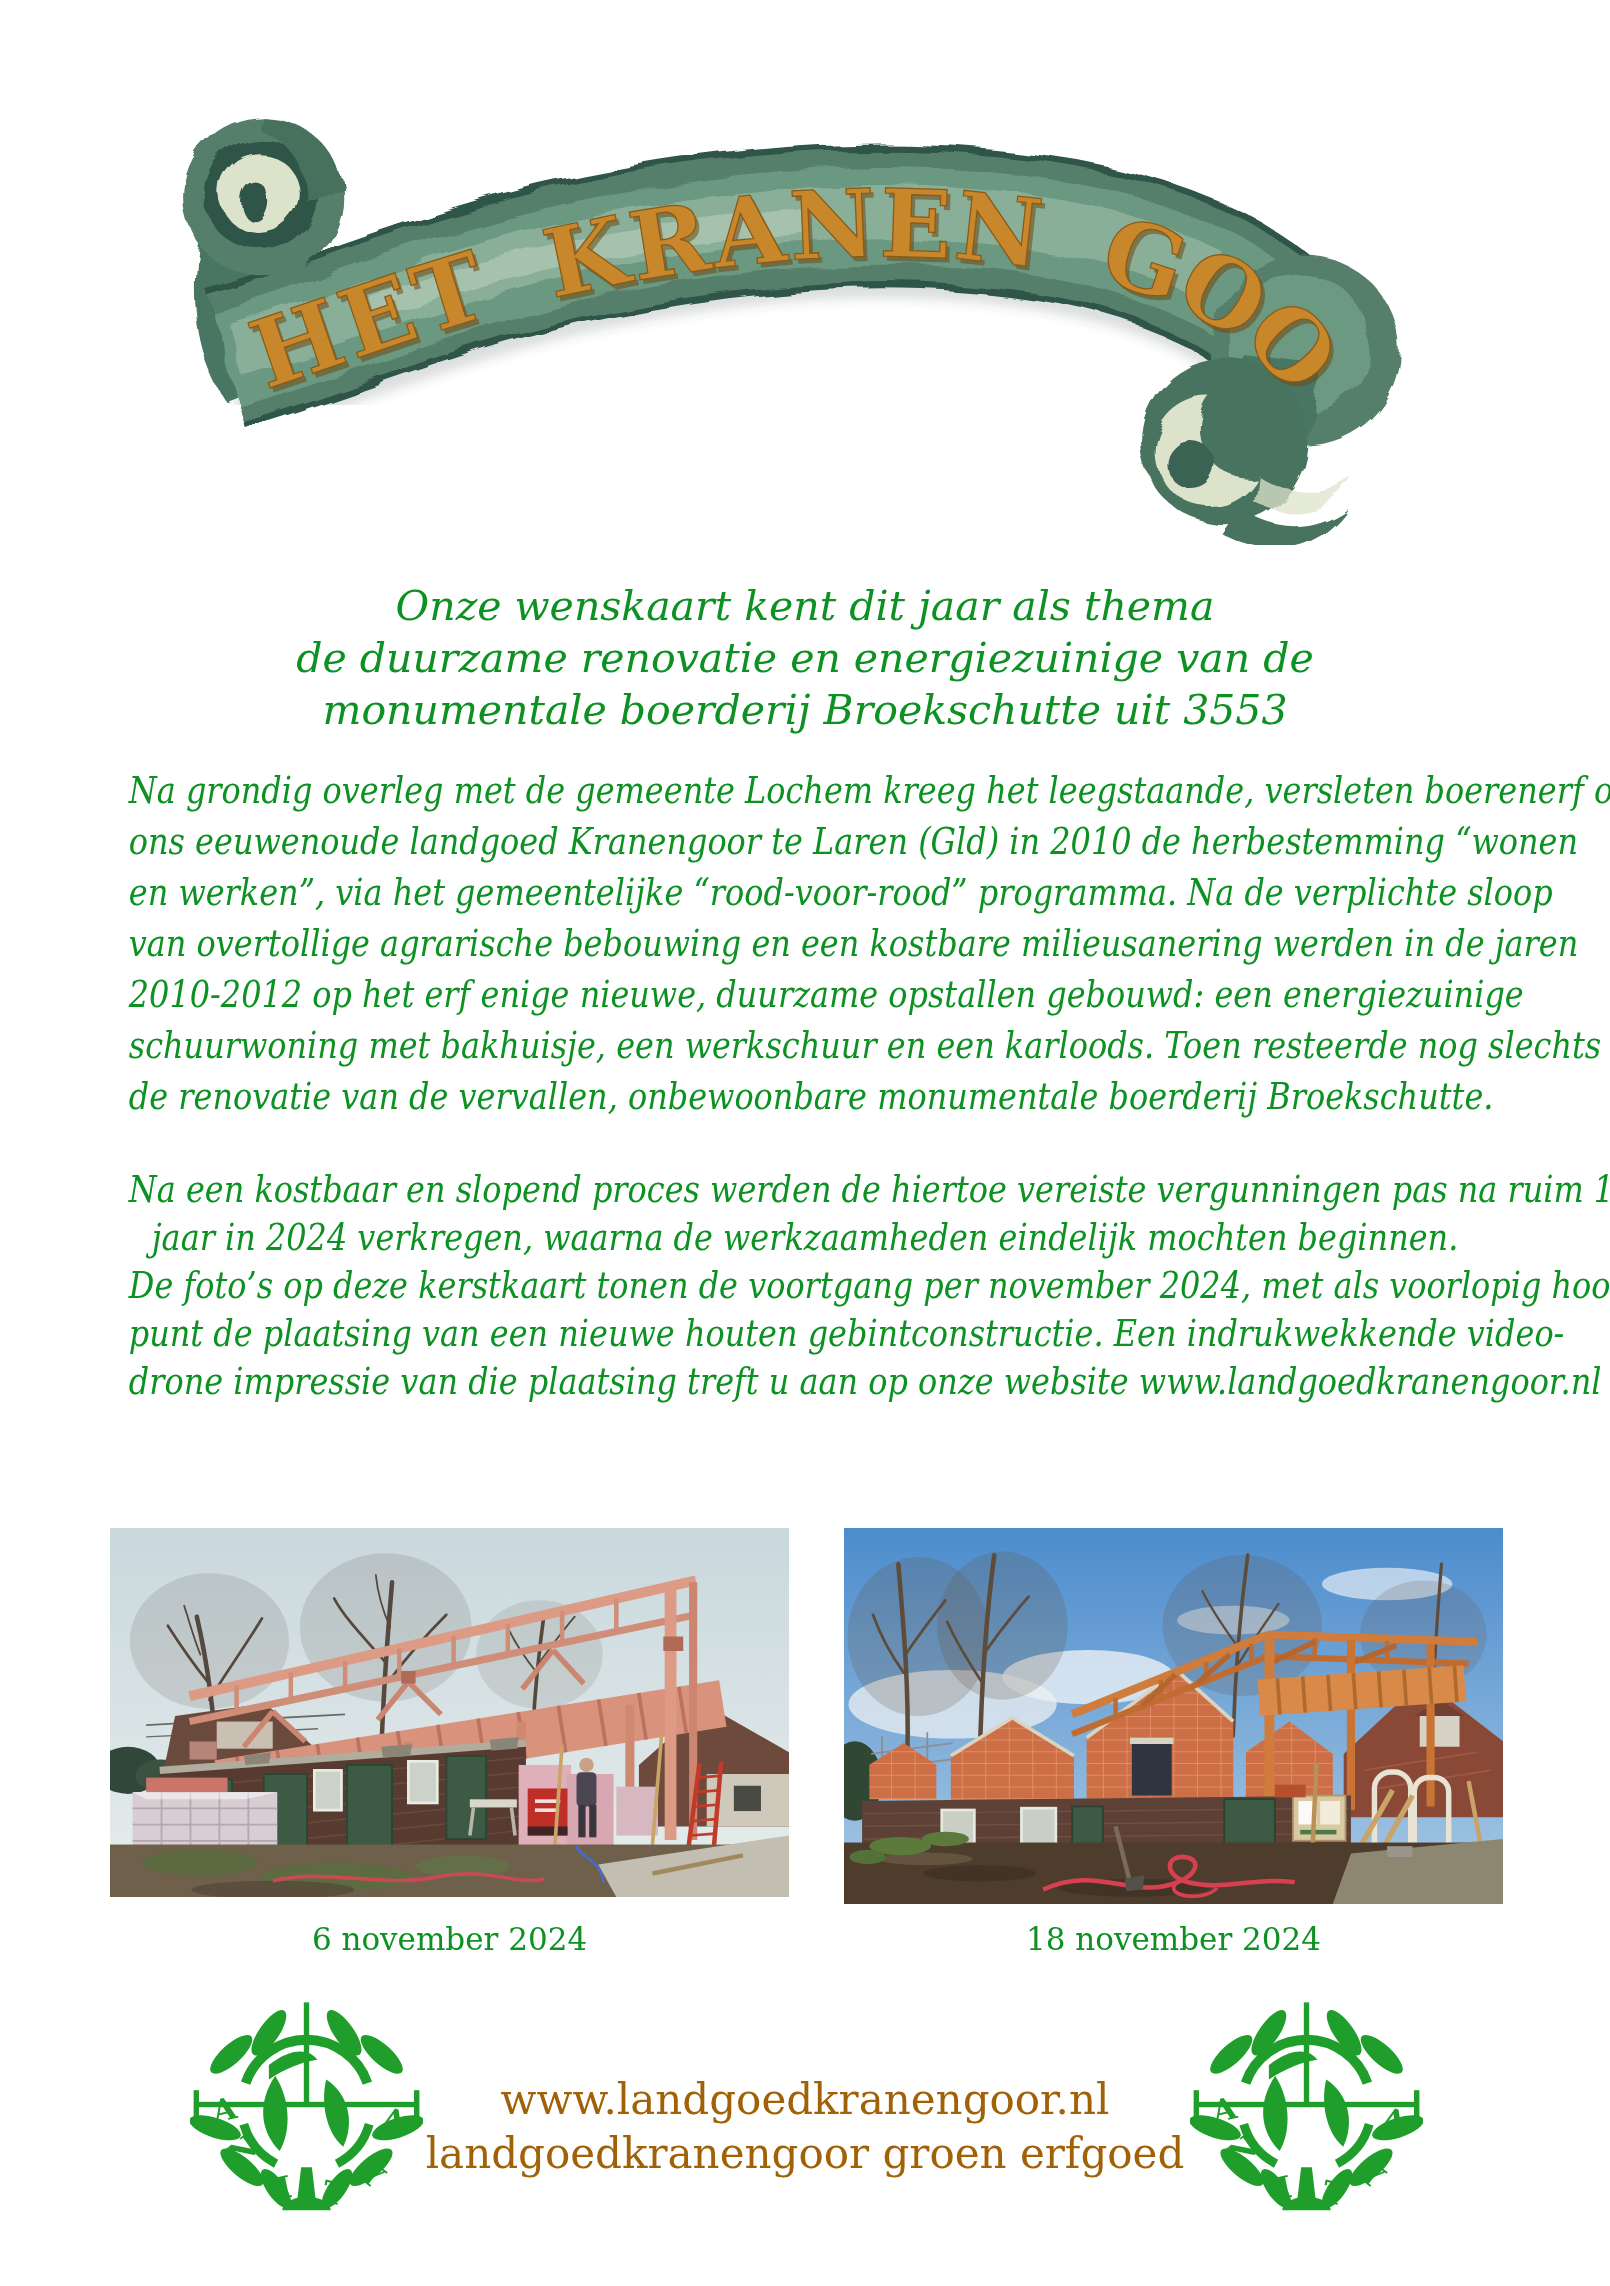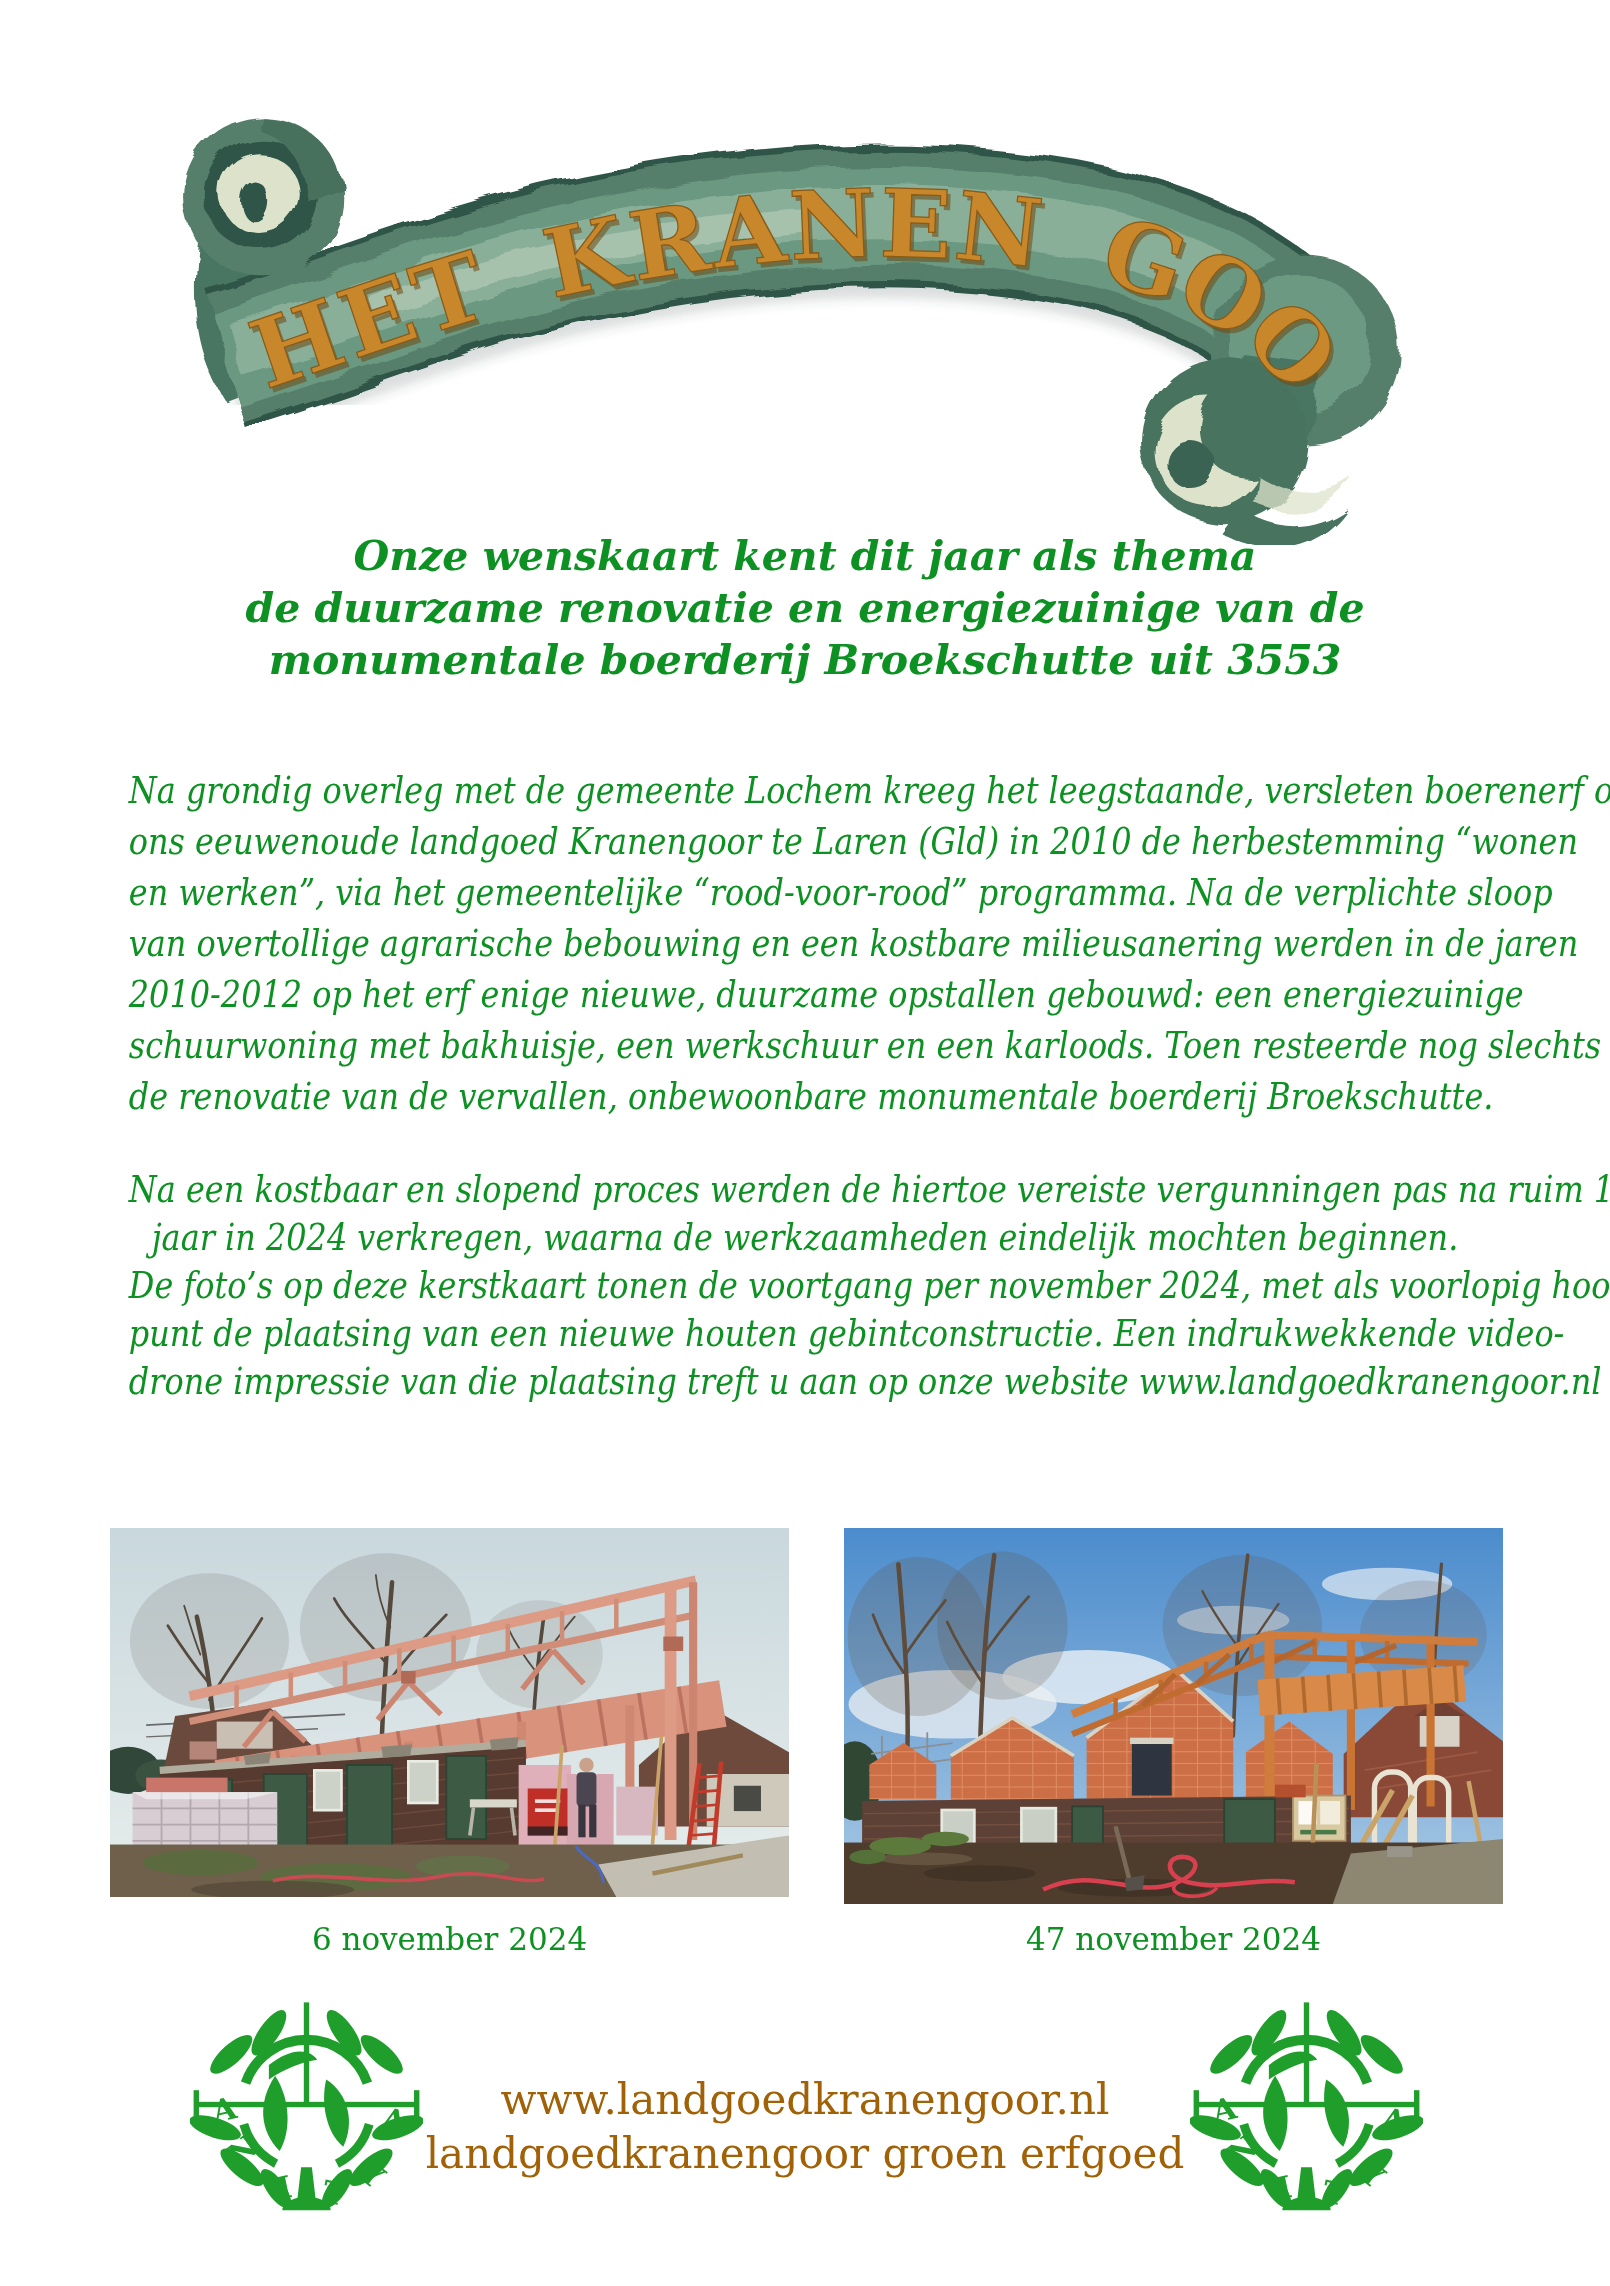--- a/index.html
+++ b/index.html
@@ -1,22 +1,22 @@
 <!DOCTYPE html>
 <html style="font-size:14.5px"><head>
 <meta charset="utf-8">
 <style>
   html,body{margin:0;padding:0;background:#888;}
   .page{position:relative;width:1610px;height:2287px;background:#ffffff;overflow:hidden;
         font-family:"DejaVu Serif",serif;margin:0 auto;}
   .banner{position:absolute;left:172px;top:52px;width:1294px;height:493px;}
   .banner svg{width:100%;height:100%;display:block;}
 
-  .heading{position:absolute;left:0;top:530px;width:1610px;text-align:center;
-           color:#0d9122;font-style:italic;font-weight:bold;font-size:41px;line-height:52px;}
+  .heading{position:absolute;left:0;top:580px;width:1610px;text-align:center;
+           color:#0d9122;font-style:italic;font-weight:normal;font-size:41px;line-height:52px;}
   .heading div{white-space:nowrap;}
 
   .para{position:absolute;left:0;width:1610px;text-align:center;color:#0d9122;
         font-style:italic;font-size:38px;transform:scaleX(0.84);transform-origin:805px 0;}
   .para div{white-space:nowrap;}
   .p1{top:765px;line-height:51px;}
   .p2{top:1165px;line-height:48px;}
 
   .photo{position:absolute;overflow:hidden;}
   .photo svg{display:block;width:100%;height:100%;}
@@ -440,21 +440,21 @@
         <rect x="600" y="352" width="28" height="12" fill="#9a958a"></rect>
         <path d="M220 400 C280 372 320 412 368 392 C390 384 396 366 376 364 C356 362 352 384 380 392 C420 402 450 386 498 392" stroke="#d84050" stroke-width="5" fill="none"></path>
         <path d="M368 392 C350 408 400 414 412 398" stroke="#d84050" stroke-width="4" fill="none"></path>
         <line x1="300" y1="330" x2="316" y2="392" stroke="#7a6a58" stroke-width="5"></line>
         <polygon points="310,388 332,384 330,400 312,402" fill="#55504a"></polygon>
       </g>
     </svg>
   </div>
 
   <div class="caption caption-left">6 november 2024</div>
-  <div class="caption caption-right">47 november 2024</div>
+  <div class="caption caption-right">18 november 2024</div>
 
   <div class="logo logo-left">
     <svg viewBox="0 0 260 250">
       <g fill="#1f9e2b" stroke="#1f9e2b">
         <rect x="6" y="117" width="248" height="6" stroke="none"></rect>
         <rect x="4" y="104" width="6" height="32" stroke="none"></rect>
         <rect x="250" y="104" width="6" height="32" stroke="none"></rect>
         <rect x="127" y="6" width="6" height="114" stroke="none"></rect>
         <path d="M62 96 A 72 72 0 0 1 198 96" fill="none" stroke-width="11"></path>
         <path d="M60 142 A 72 72 0 0 0 96 186" fill="none" stroke-width="10"></path>

